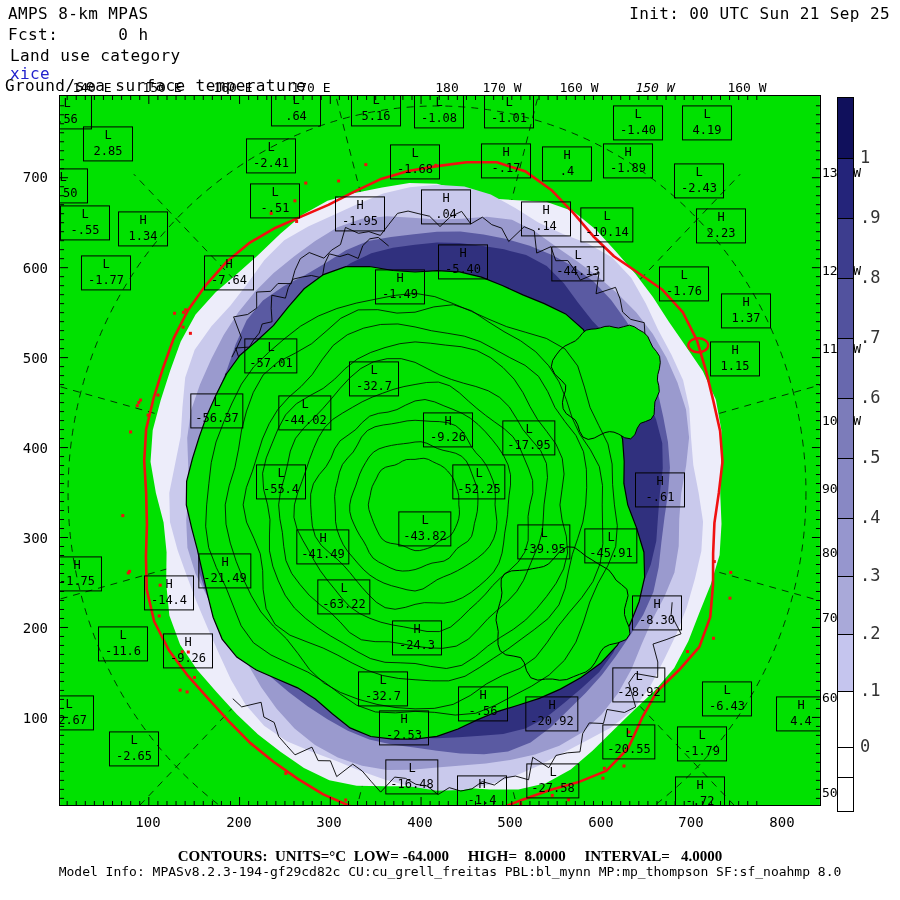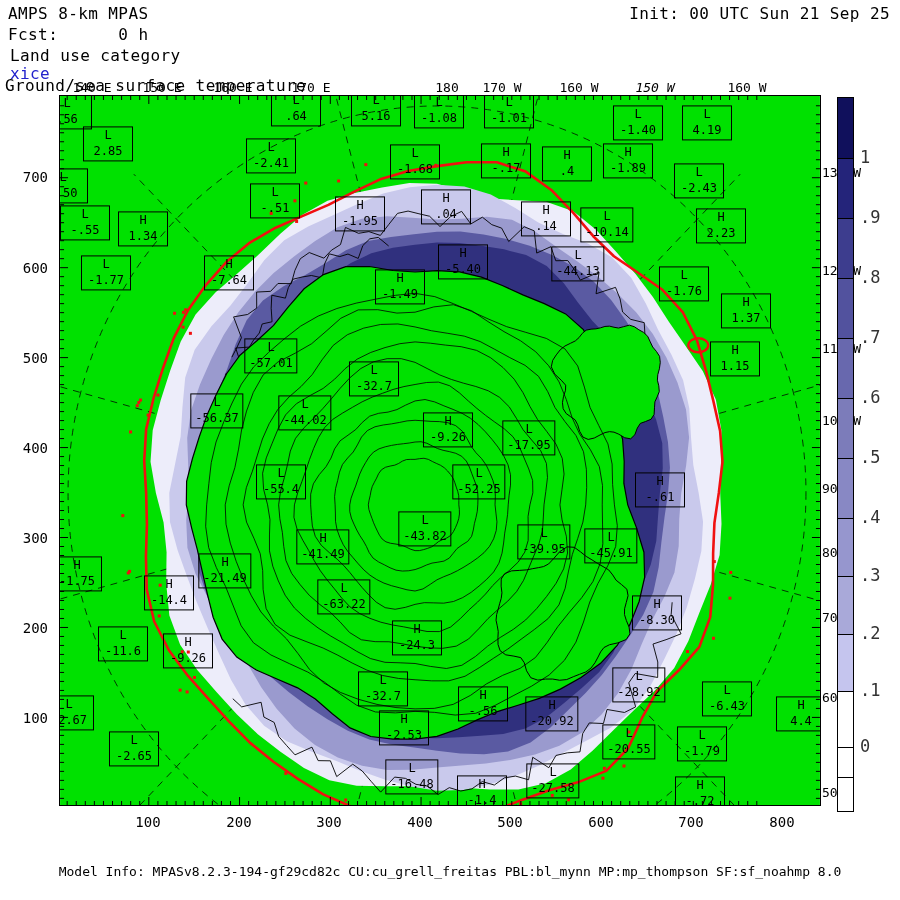--- a/index.html
+++ b/index.html
@@ -781,14 +781,15 @@
       <div class="abs cbl" style="left: 860px; top: 337px;">.7</div>
       <div class="abs cbl" style="left: 860px; top: 397px;">.6</div>
       <div class="abs cbl" style="left: 860px; top: 457px;">.5</div>
       <div class="abs cbl" style="left: 860px; top: 517px;">.4</div>
       <div class="abs cbl" style="left: 860px; top: 575px;">.3</div>
       <div class="abs cbl" style="left: 860px; top: 633px;">.2</div>
       <div class="abs cbl" style="left: 860px; top: 690px;">.1</div>
       <div class="abs cbl" style="left: 860px; top: 746px;">0</div>
     </div>
 
+  <div class="abs ft1 ctr" style="top:848px">CONTOURS:  UNITS=°C  LOW= -64.000     HIGH=  8.0000     INTERVAL=   4.0000</div>
   <div class="abs ft2 ctr" style="top:864px">Model Info: MPASv8.2.3-194-gf29cd82c CU:cu_grell_freitas PBL:bl_mynn MP:mp_thompson SF:sf_noahmp 8.0</div>
 </div>
 
 </body></html>

